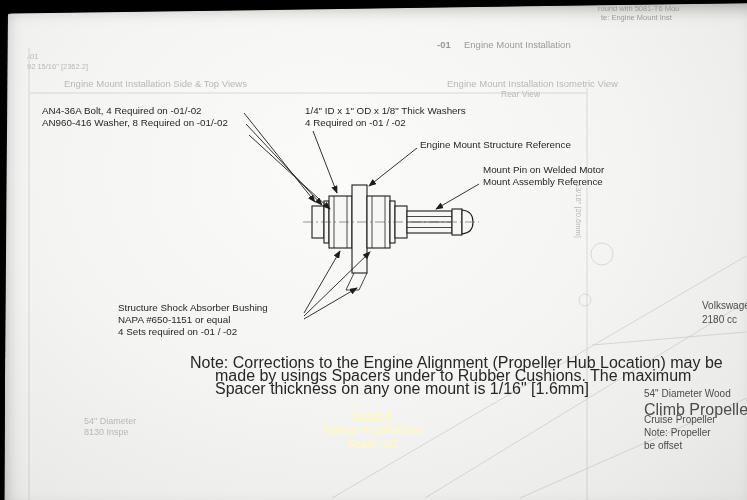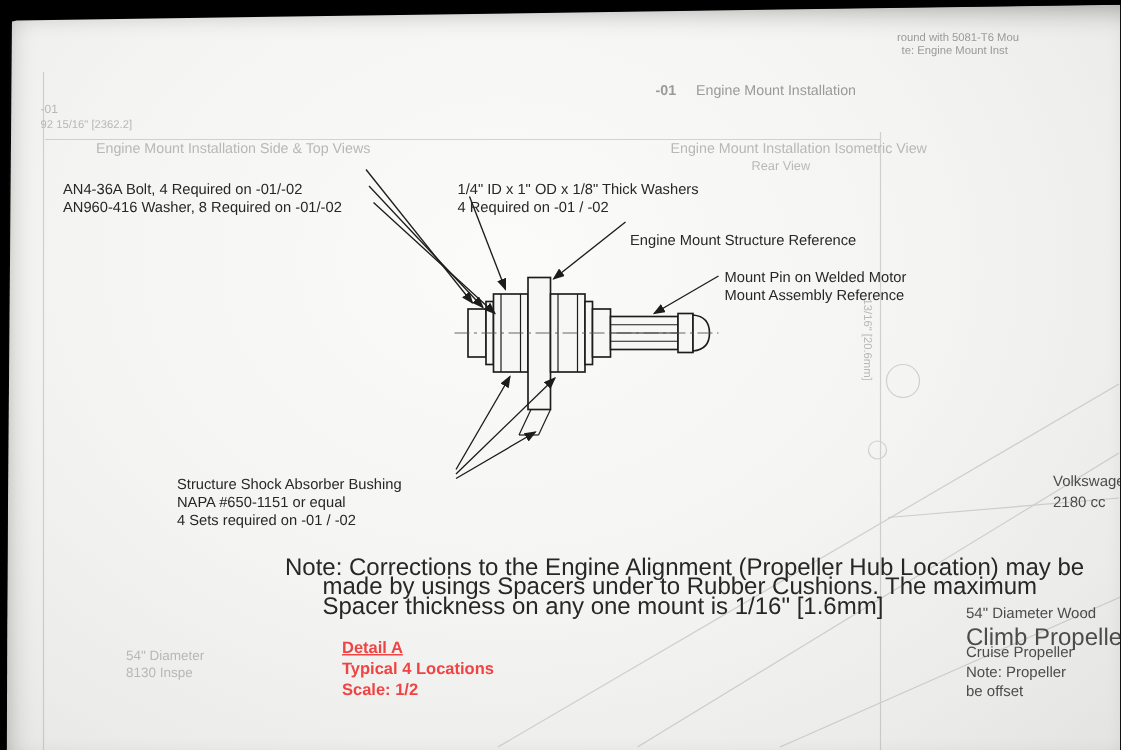--- a/index.html
+++ b/index.html
@@ -7,28 +7,28 @@
     position:relative;width:747px;height:500px;overflow:hidden;
     background:#050505;
     font-family:"Liberation Sans", sans-serif;
   }
   .paper{
     position:absolute;inset:0;
     background:radial-gradient(ellipse at 45% 35%, #fbfbf9 0%, #f4f4f2 50%, #ebebe9 82%, #e3e3e1 100%);
     clip-path:polygon(8px 13px, 100% 3px, 100% 100%, 4px 100%);
     box-shadow:inset 0 18px 16px -10px rgba(50,50,50,.35), inset 16px 0 16px -10px rgba(50,50,50,.3);
   }
-  .content{position:absolute;inset:0;z-index:2;margin-top:16px;}
+  .content{position:absolute;inset:0;z-index:2;}
   .edge{position:absolute;z-index:3;background:#000;}
   .edge-top{left:0;top:0;width:747px;height:16px;clip-path:polygon(0 0,100% 0,100% 20%,1.5% 85%,0 100%);}
   .edge-left{left:0;top:0;width:12px;height:500px;clip-path:polygon(0 0,52% 0,38% 100%,0 100%);}
   .t{position:absolute;white-space:nowrap;color:#272727;}
   .callout{font-size:9.8px;line-height:11.9px;}
   .note-line{font-size:16px;line-height:13.2px;padding-left:12px;}
-  .title-wrap{position:absolute;left:228px;top:410px;width:290px;color:#ef4444;}
+  .title-wrap{position:absolute;left:228px;top:410px;width:290px;text-align:center;color:#fef9c3;}
   .title-line{font-size:11px;font-weight:bold;line-height:13.9px;}
   .u{text-decoration:underline;}
   .indent{margin-left:25px;}
   .faint{color:#b8b8b8;}
   .faint-md{color:#9a9a9a;}
   .faint-dk{color:#4c4c4c;}
   .clip-right{overflow:hidden;}
   svg{position:absolute;inset:0;z-index:1;}
 </style>
 </head>

